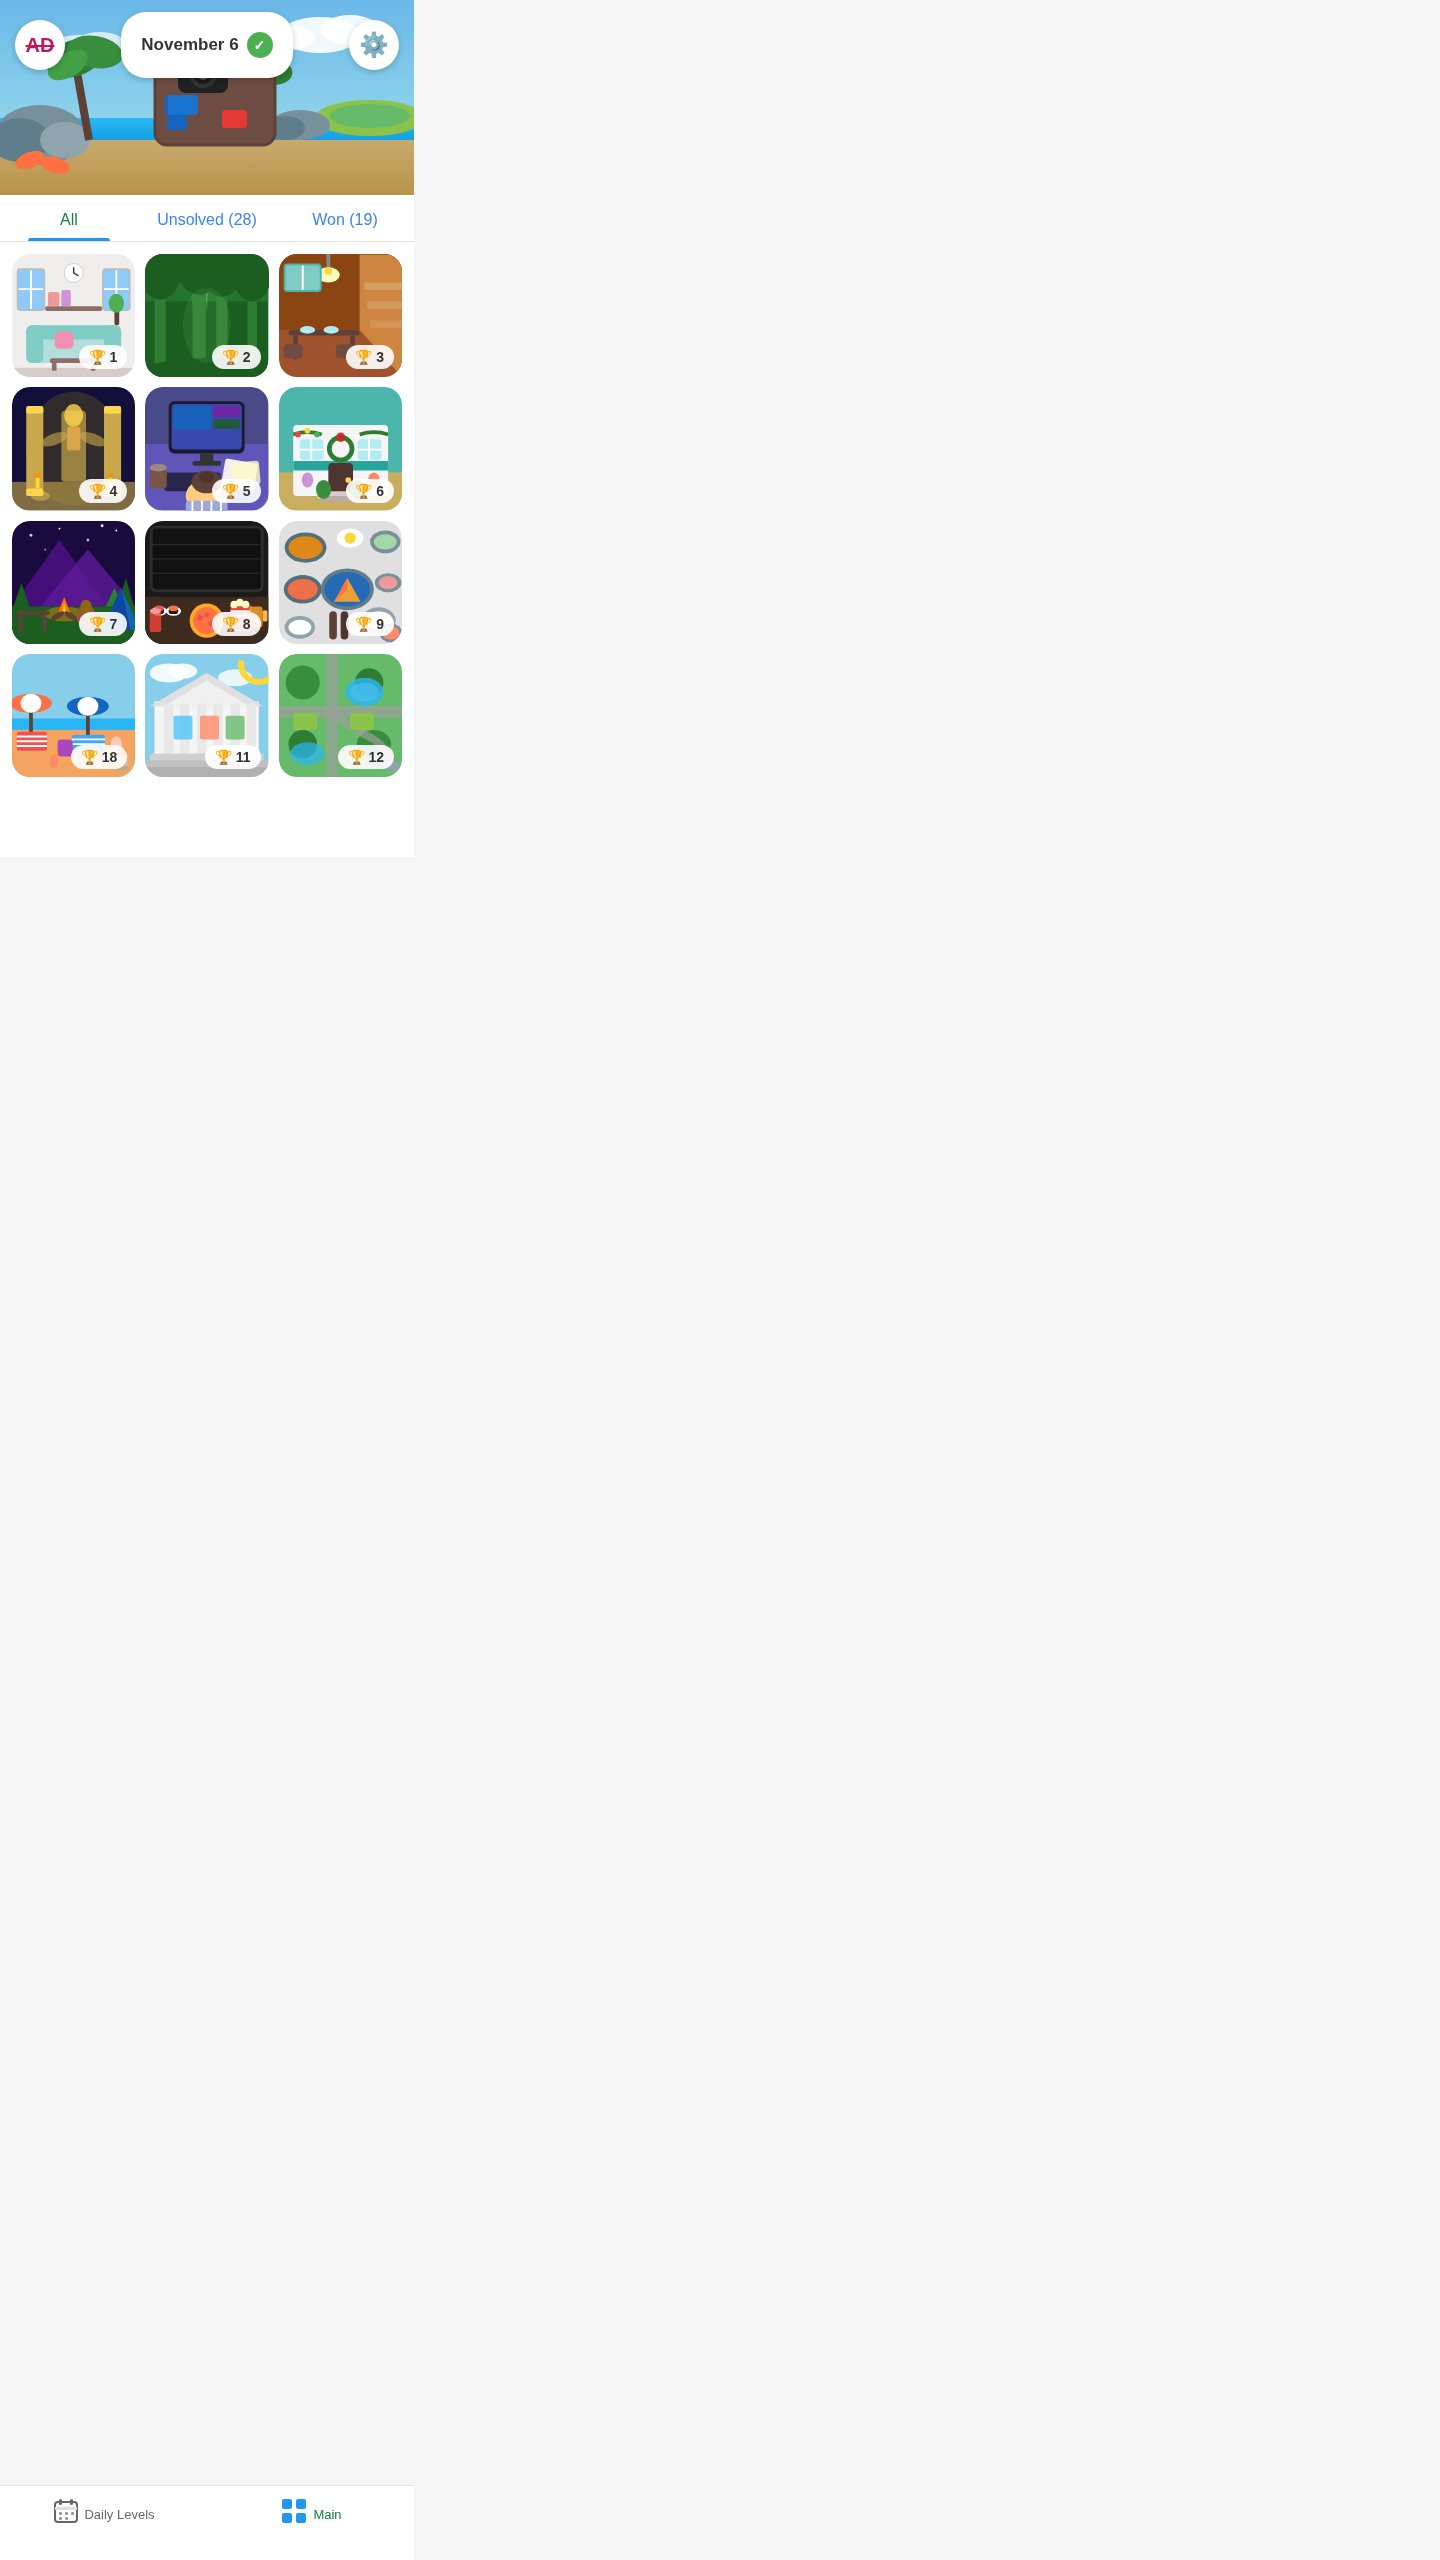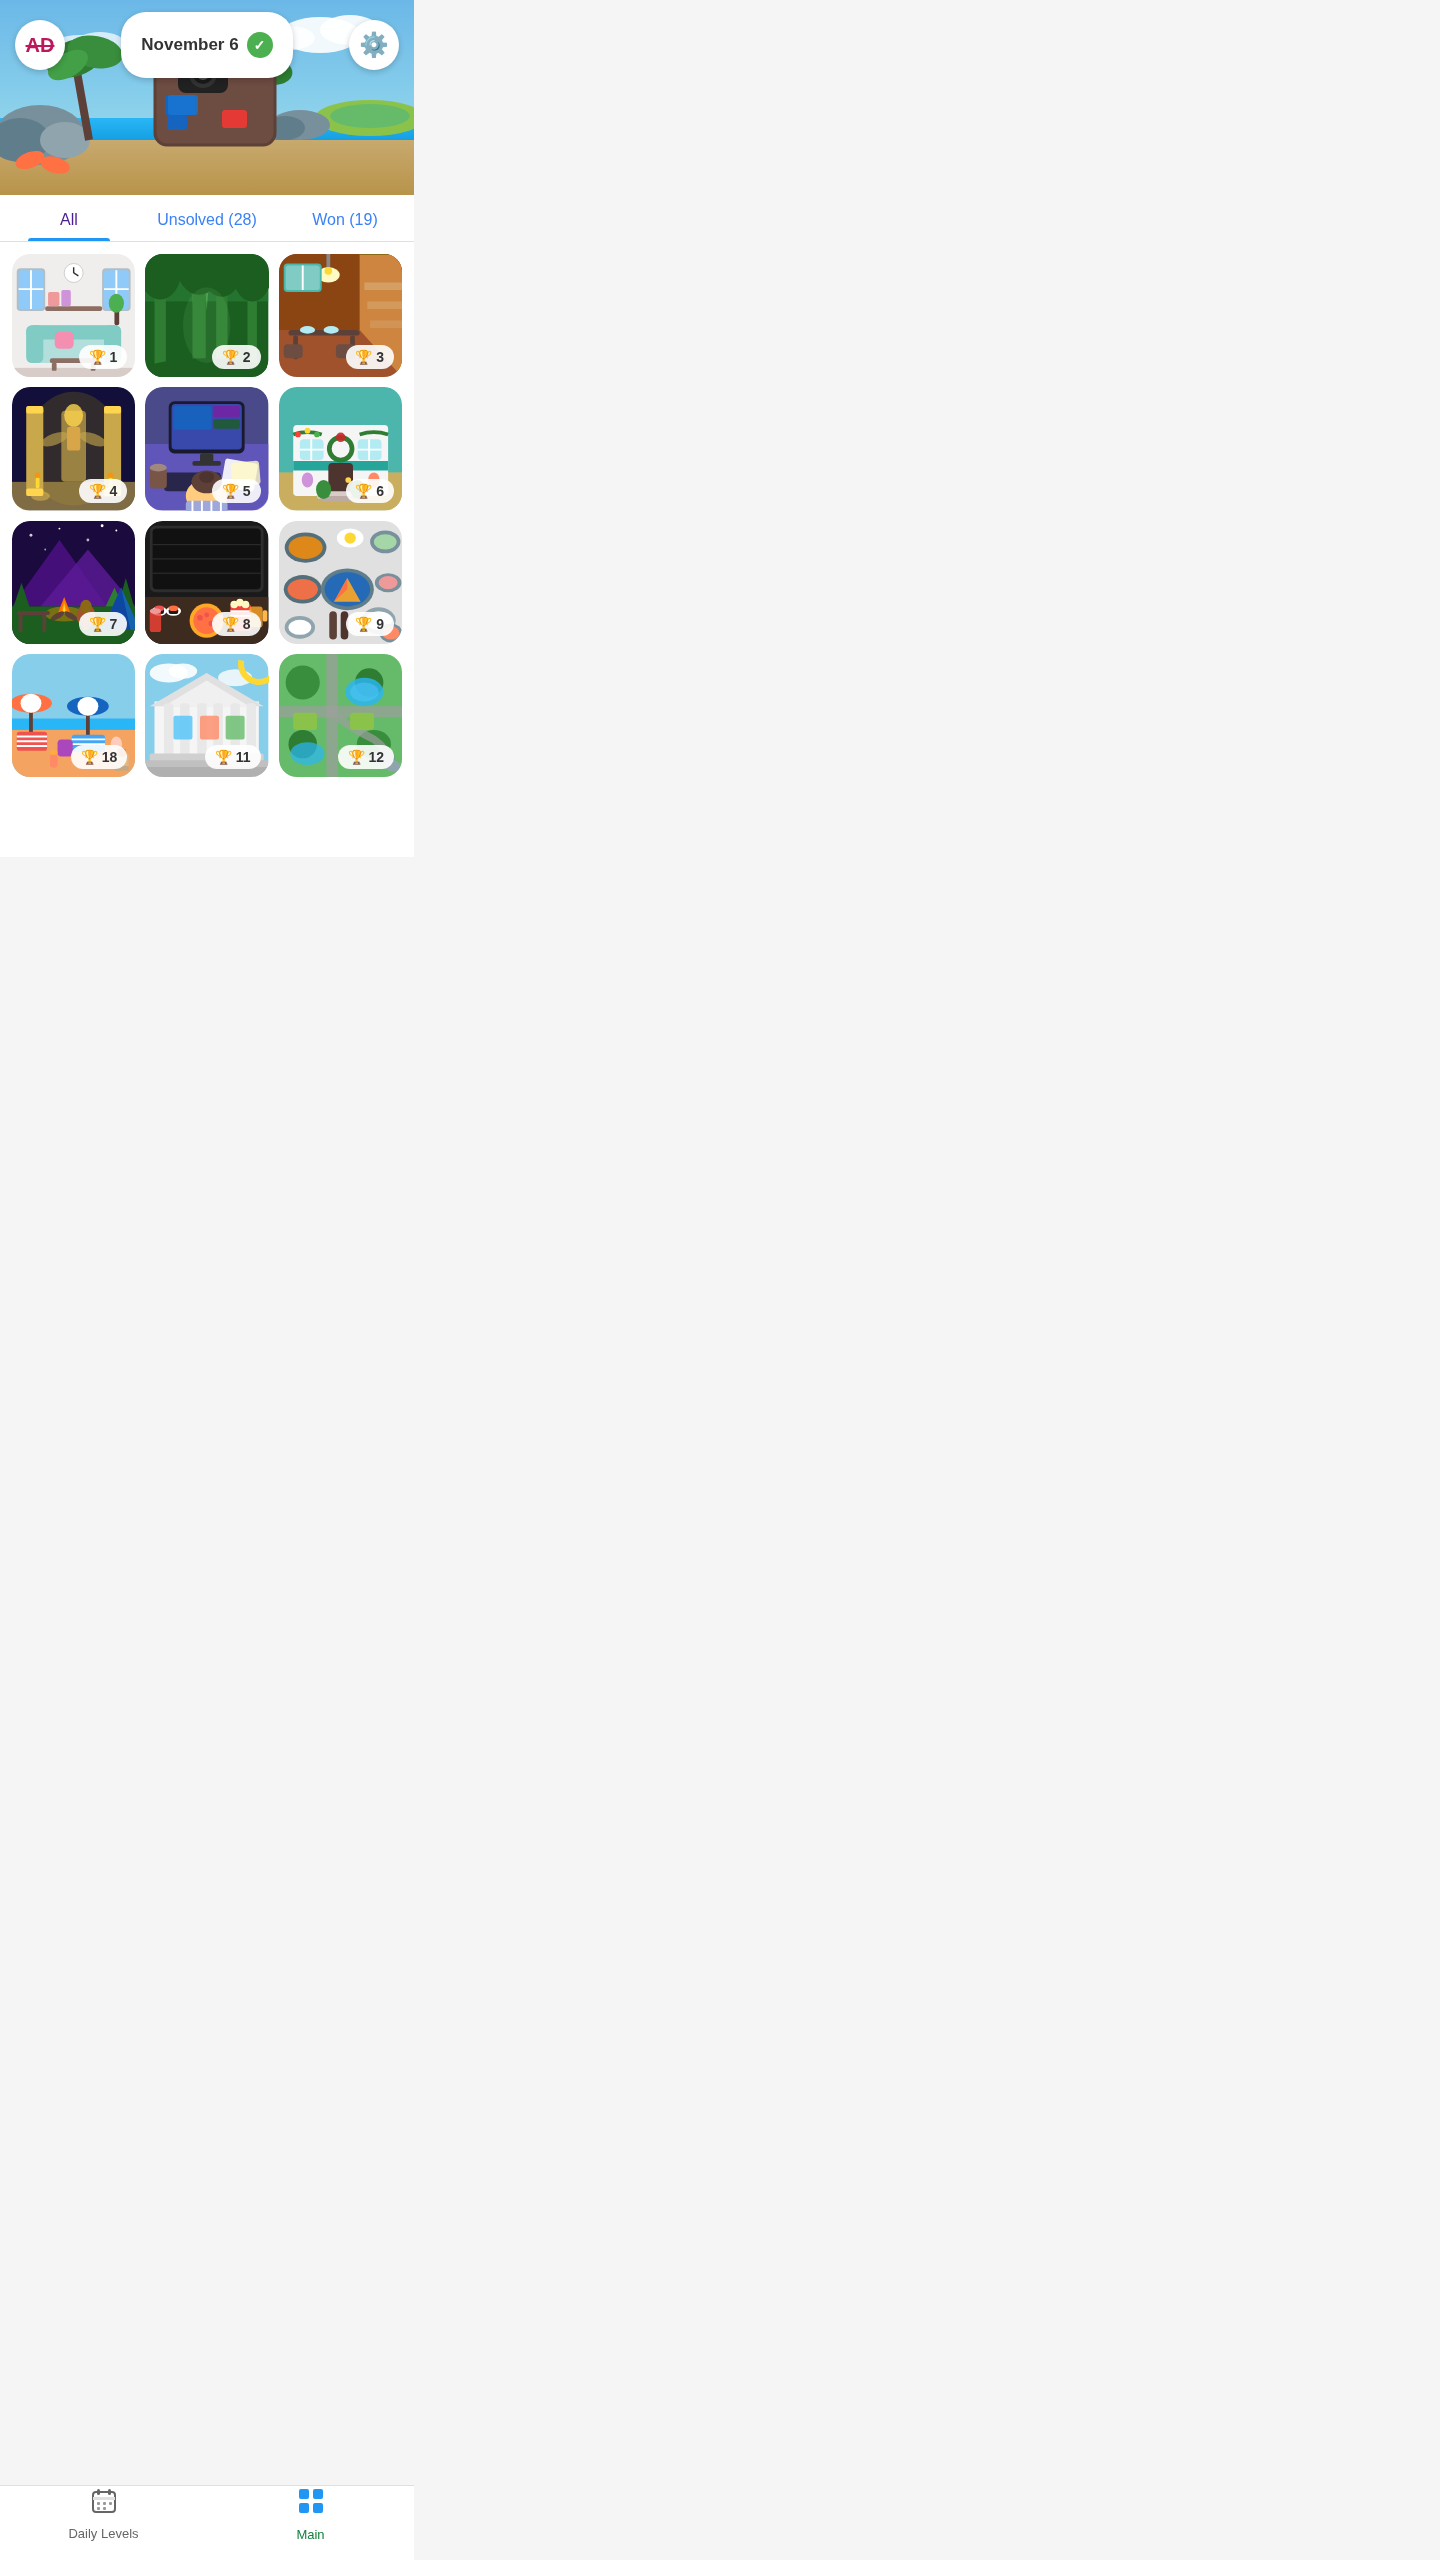--- a/index.html
+++ b/index.html
@@ -97,21 +97,21 @@
       text-align: center;
       padding: 16px 5px 12px;
       font-size: 16px;
       font-weight: 500;
       color: #3b82f6;
       cursor: pointer;
       position: relative;
     }
 
     .tab.active {
-      color: #4c1d95;
+      color: #15803d;
     }
 
     .tab.active::after {
       content: '';
       position: absolute;
       bottom: 0;
       left: 20%;
       right: 20%;
       height: 3px;
       background: #2196F3;
@@ -165,21 +165,21 @@
       background: white;
       border-top: 1px solid #e0e0e0;
       display: flex;
       height: 75px;
       z-index: 100;
     }
 
     .nav-item {
       flex: 1;
       display: flex;
-      flex-direction: column;
+      flex-direction: row;
       align-items: center;
       justify-content: center;
       gap: 4px;
       cursor: pointer;
       padding-bottom: 18px;
     }
 
     .nav-label {
       font-size: 13px;
       font-weight: 500;

